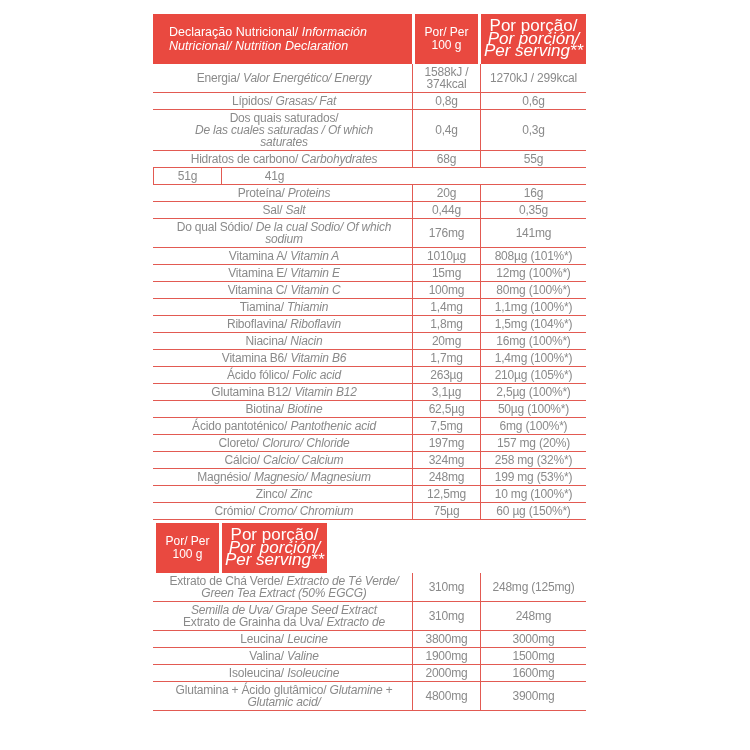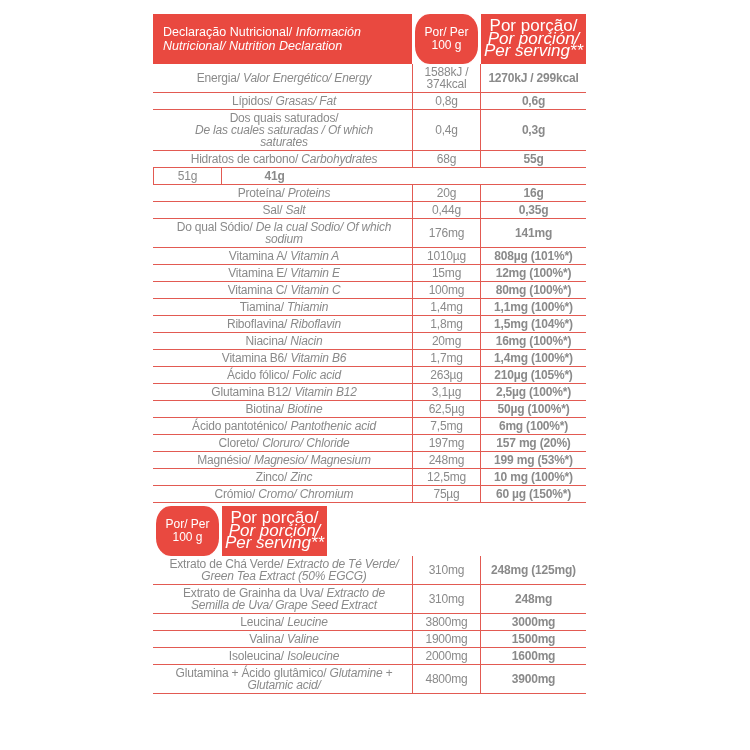--- a/index.html
+++ b/index.html
@@ -4,31 +4,31 @@
 <style>
   html,body{margin:0;padding:0;background:#ffffff;}
   .stage{position:relative;width:750px;height:750px;background:#ffffff;overflow:hidden;
          font-family:"Liberation Sans",sans-serif;color:#8a8a8a;}
   .ntable{position:absolute;left:153px;top:14px;width:433px;}
   .section{width:433px;}
   .section + .section{margin-top:3px;}
   .thead{display:flex;height:50px;}
   .hc{background:var(--red);color:#ffffff;box-sizing:border-box;
       display:flex;flex-direction:column;justify-content:center;}
-  .hc1{width:259px;padding-left:10px;font-size:12.5px;line-height:14px;}
+  .hc1{width:259px;padding-left:16px;font-size:12.5px;line-height:14px;}
   .hc2{width:69px;border-left:3px solid #ffffff;border-right:3px solid #ffffff;
-       text-align:center;font-size:12px;line-height:13px;border-radius:18px;}
+       text-align:center;font-size:12px;line-height:13px;}
   .hc3{width:105px;text-align:center;font-size:17px;line-height:12.5px;}
   .row{display:flex;border-bottom:1px solid var(--line);}
   .cell{box-sizing:border-box;display:flex;flex-direction:column;justify-content:center;
         font-size:12px;line-height:12px;letter-spacing:-0.2px;}
   .c1{width:259px;padding:2px 2px 2px 5px;text-align:center;}
   .c2{width:69px;border-left:1px solid var(--line);border-right:1px solid var(--line);
       text-align:center;padding:2px 8px;}
-  .c3{width:105px;text-align:center;padding:2px 0;font-weight:bold;}
+  .c3{width:105px;text-align:center;padding:2px 0;}
   .it{font-style:italic;}
   .ln{display:block;}
 </style>
 </head>
 <body>
 
 <div class="stage">
   <div class="ntable" id="table-root">
   <section class="section">
     <header class="thead">
@@ -281,20 +281,31 @@
               <span class="ln"><span>Cloreto/ </span><span class="it">Cloruro/ Chloride</span></span>
             </div>
     <div class="cell c2">
               <span class="ln">197mg</span>
             </div>
     <div class="cell c3">
               <span class="ln">157 mg (20%)</span>
             </div>
   </div>
 
+  <div class="row">
+    <div class="cell c1">
+              <span class="ln"><span>Cálcio/ </span><span class="it">Calcio/ Calcium</span></span>
+            </div>
+    <div class="cell c2">
+              <span class="ln">324mg</span>
+            </div>
+    <div class="cell c3">
+              <span class="ln">258 mg (32%*)</span>
+            </div>
+  </div>
 
   <div class="row">
     <div class="cell c1">
               <span class="ln"><span>Magnésio/ </span><span class="it">Magnesio/ Magnesium</span></span>
             </div>
     <div class="cell c2">
               <span class="ln">248mg</span>
             </div>
     <div class="cell c3">
               <span class="ln">199 mg (53%*)</span>
@@ -348,22 +359,22 @@
     <div class="cell c2">
               <span class="ln">310mg</span>
             </div>
     <div class="cell c3">
               <span class="ln">248mg (125mg)</span>
             </div>
   </div>
 
   <div class="row">
     <div class="cell c1">
+              <span class="ln"><span class="it">Semilla de Uva/ Grape Seed Extract</span></span>
               <span class="ln"><span>Extrato de Grainha da Uva/ </span><span class="it">Extracto de</span></span>
-              <span class="ln"><span class="it">Semilla de Uva/ Grape Seed Extract</span></span>
             </div>
     <div class="cell c2">
               <span class="ln">310mg</span>
             </div>
     <div class="cell c3">
               <span class="ln">248mg</span>
             </div>
   </div>
 
   <div class="row">

